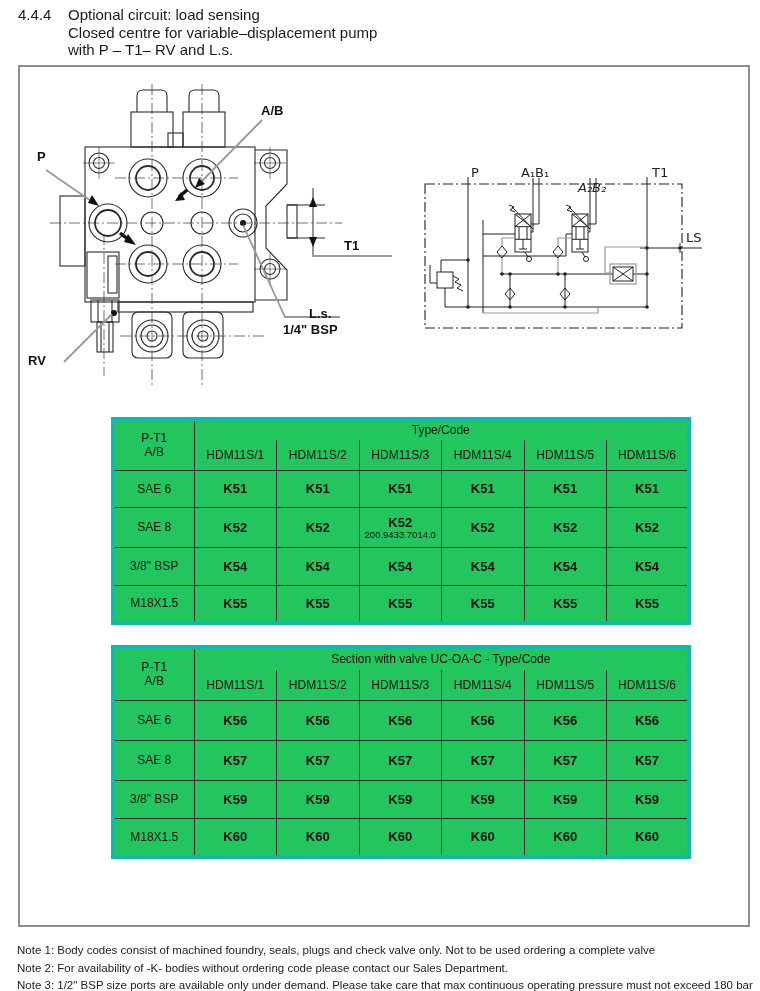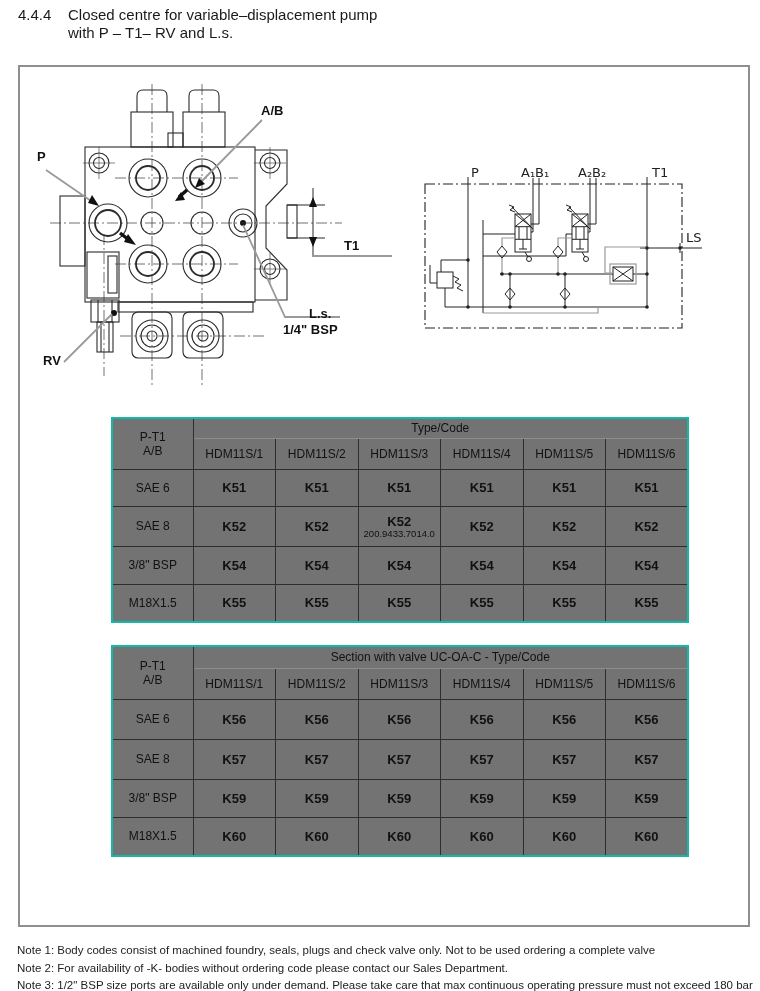--- a/index.html
+++ b/index.html
@@ -10,41 +10,42 @@
   .sec-num{width:50px;flex:0 0 50px;}
   
   .main-box{position:absolute;left:18px;top:65px;width:732px;height:862px;
             box-sizing:border-box;border:2px solid #8f8f8f;background:#fff;}
   svg{position:absolute;}
   
   .lbl{position:absolute;font-size:13px;font-weight:bold;color:#111;white-space:nowrap;}
   .slbl{position:absolute;font-size:13px;font-weight:normal;color:#222;white-space:nowrap;
         font-family:"DejaVu Sans", sans-serif;}
   
-  table.codes{position:absolute;border-collapse:collapse;table-layout:fixed;background:#737373;
-              border:2px solid #14b8a6;}
+  table.codes{position:absolute;border-collapse:collapse;table-layout:fixed;background:#22c55e;
+              border:4px solid #14b8a6;}
   table.codes th,table.codes td{border:1.5px solid #2e2e2e;text-align:center;vertical-align:middle;
               padding:0;font-weight:normal;font-size:12px;color:#111;}
   table.codes th.span{border-bottom:1px solid #8d8d8d;}
   table.codes td.val{font-weight:bold;font-size:13px;}
   .cellnote{font-weight:normal;font-size:9.5px;line-height:10px;}
   col.c0{width:81px;} col.cd{width:82.5px;}
   tr.hA{height:20px;} tr.hB{height:31px;} tr.hC{height:37px;} tr.hD{height:40px;padding-left:22px;}
   tr.hE{height:38px;} tr.hF{height:22px;} tr.hG{height:39px;}
   
   .notes{position:absolute;left:17px;top:942px;width:740px;font-size:11.5px;line-height:17.5px;color:#222;}
 </style>
 </head>
 <body>
 
 <div class="page">
 
   <div class="doc-header">
     <div class="sec-num">4.4.4</div>
     <div>
+      <div>Optional circuit: load sensing</div>
       <div>Closed centre for variable–displacement pump</div>
       <div>with P – T1– RV and L.s.</div>
     </div>
   </div>
 
   <div class="main-box"></div>
 
   <svg style="left:20px;top:84px;" width="372" height="316" viewBox="0 0 372 316">
     <g stroke="#2a2a2a" fill="none" stroke-width="1.1">
 
@@ -150,21 +151,21 @@
       <line x1="100" y1="149" x2="109" y2="156"></line>
       <line x1="167" y1="106" x2="159" y2="113"></line>
     </g>
   </svg>
 
   <span class="lbl" style="left:37px;top:149px;">P</span>
   <span class="lbl" style="left:261px;top:103px;">A/B</span>
   <span class="lbl" style="left:344px;top:238px;">T1</span>
   <span class="lbl" style="left:309px;top:306px;">L.s.</span>
   <span class="lbl" style="left:283px;top:322px;">1/4" BSP</span>
-  <span class="lbl" style="left:43px;top:353px;">RV</span>
+  <span class="lbl" style="left:28px;top:353px;">RV</span>
 
   <svg style="left:420px;top:160px;" width="335" height="180" viewBox="0 0 335 180">
 
     <rect x="5" y="24" width="257" height="144" fill="none" stroke="#222" stroke-width="1.1" stroke-dasharray="10 3 2 3"></rect>
     <g stroke="#222" fill="none" stroke-width="1">
 
       <line x1="48" y1="17" x2="48" y2="147"></line>
       <line x1="63" y1="60" x2="63" y2="153"></line>
       <line x1="227" y1="17" x2="227" y2="147"></line>
       <polyline points="113,18 113,72 111,72"></polyline>
@@ -249,21 +250,21 @@
         <circle cx="145" cy="147" r="1.8"></circle>
       <circle cx="227" cy="88" r="1.8"></circle>
         <circle cx="227" cy="114" r="1.8"></circle>
       <circle cx="227" cy="147" r="1.8"></circle>
         <circle cx="260" cy="88" r="1.8"></circle>
     </g>
   </svg>
 
   <span class="slbl" style="left:471px;top:165px;">P</span>
   <span class="slbl" style="left:521px;top:165px;">A₁B₁</span>
-  <span class="slbl" style="left:578px;top:165px;">A₂B₂</span>
+  <span class="slbl" style="left:578px;top:180px;font-style:italic;">A₂B₂</span>
   <span class="slbl" style="left:652px;top:165px;">T1</span>
   <span class="slbl" style="left:686px;top:230px;">LS</span>
 
   <table class="codes" id="t1" style="left:111px;top:417px;">
     <colgroup>
         <col class="c0">
         <col class="cd">
         <col class="cd">
         <col class="cd">
         <col class="cd">

